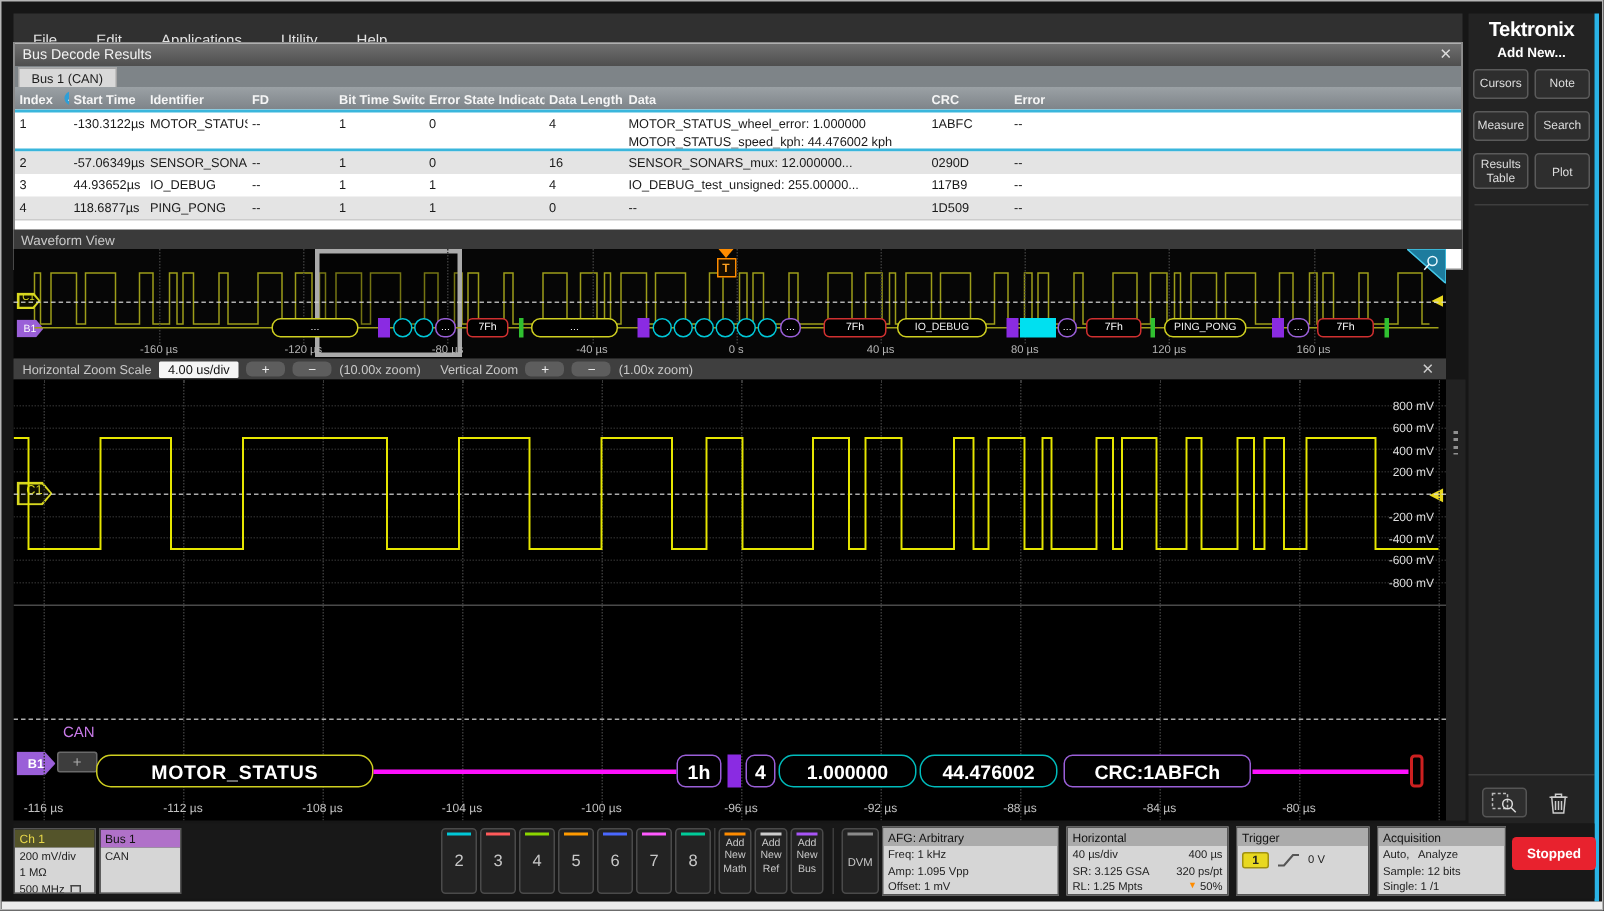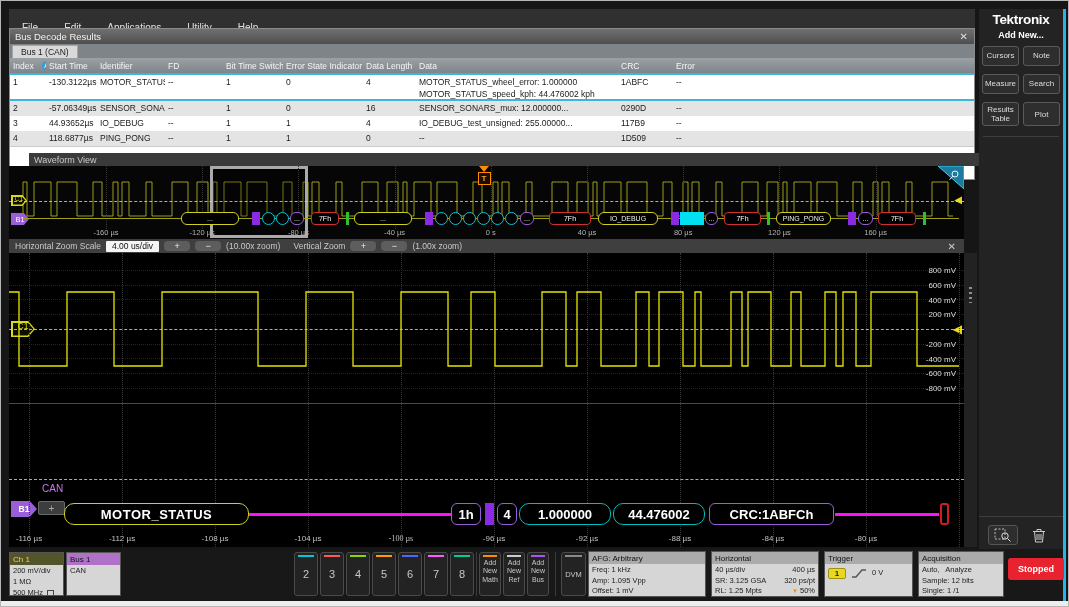--- a/index.html
+++ b/index.html
@@ -16,31 +16,31 @@
              border:1px solid #8a8a8a;box-sizing:border-box;overflow:hidden;}
   .bdr-title{height:15px;background:linear-gradient(#707070,#4e4e4e);color:#f2f2f2;font-size:9.5px;
              display:flex;align-items:center;padding-left:5px;}
   .bdr-close{margin-left:auto;margin-right:6px;color:#ddd;font-size:10px;line-height:10px;}
   .bdr-tabs{height:14px;background:#7e8488;display:flex;align-items:flex-end;}
   .bdr-tab{height:13px;background:#d9d9d9;color:#1c1c1c;font-size:8.5px;padding:0 8px;display:flex;
            align-items:center;margin-left:2px;border:1px solid #a5a5a5;border-bottom:none;box-sizing:border-box;}
   .tbl-header{height:15px;background:linear-gradient(#9ba1a5,#7e8489);display:flex;color:#f5f5f5;font-size:8.5px;}
   .tbl-cell{padding:1px 3px;box-sizing:border-box;overflow:hidden;white-space:nowrap;flex-shrink:0;}
   .tbl-cell.flex{flex:1 1 auto;}
-  .hdr-cell{display:flex;align-items:center;gap:8px;}
+  .hdr-cell{display:flex;align-items:center;gap:8px;font-weight:bold;}
   .sort-icon{width:9px;height:9px;border-radius:50%;background:#2d9fd8;color:#fff;font-size:6.5px;
              display:flex;align-items:center;justify-content:center;flex-shrink:0;}
   .tbl-row{display:flex;font-size:8.5px;color:#1a1a1a;background:#fff;height:15px;line-height:13px;box-sizing:border-box;}
   .tbl-row.alt{background:#e4e4e4;}
   .tbl-row.selected{height:28px;border-top:2px solid #3ab6dc;border-bottom:2px solid #3ab6dc;line-height:12px;}
   .tbl-row.partial{height:6px;overflow:hidden;border-top:1px solid #ccc;}
 
   
   .wv-title{position:absolute;left:8px;top:152px;width:966px;height:13px;background:#3a3a3a;color:#c9c9c9;
-            font-size:9px;display:flex;align-items:center;padding-left:5px;box-sizing:border-box;margin-left:20px;}
+            font-size:9px;display:flex;align-items:center;padding-left:5px;box-sizing:border-box;}
   .ov{position:absolute;left:8px;top:165px;width:955px;height:73px;background:#060606;}
   .vgrid{position:absolute;top:0;bottom:10px;width:0;border-left:1px dotted #383838;}
   .ov-tick,.zv-tick{position:absolute;transform:translateX(-50%);font-size:7.5px;color:#b4b4b4;white-space:nowrap;}
   .ov-tick{top:62px;}
   .dashline{position:absolute;left:0;right:0;height:0;border-top:1px dashed #d8d8d8;opacity:.8;}
   .idleline{position:absolute;height:1px;background:#9f9f18;}
 
   .pk{position:absolute;top:46px;height:13px;box-sizing:border-box;display:flex;align-items:center;
       justify-content:center;color:#fff;font-size:7px;background:#000;white-space:nowrap;overflow:hidden;}
   .pk-yellow{border:1px solid #cfcf20;border-radius:6px;color:#eee;}
@@ -427,21 +427,21 @@
       <div class="vlabel" style="top: 42.6px;">400 mV</div>
       <div class="vlabel" style="top: 57.4px;">200 mV</div>
       <div class="vlabel" style="top: 86.8px;">-200 mV</div>
       <div class="vlabel" style="top: 101.6px;">-400 mV</div>
       <div class="vlabel" style="top: 116.4px;">-600 mV</div>
       <div class="vlabel" style="top: 131.2px;">-800 mV</div>
       <div class="zv-tick" style="left: 20px;">-116 µs</div>
       <div class="zv-tick" style="left: 113px;">-112 µs</div>
       <div class="zv-tick" style="left: 206px;">-108 µs</div>
       <div class="zv-tick" style="left: 299px;">-104 µs</div>
-      <div class="zv-tick" style="left: 392px; font-family: Liberation Serif, serif;">-100 µs</div>
+      <div class="zv-tick" style="left: 392px;">-100 µs</div>
       <div class="zv-tick" style="left: 485px;">-96 µs</div>
       <div class="zv-tick" style="left: 578px;">-92 µs</div>
       <div class="zv-tick" style="left: 671px;">-88 µs</div>
       <div class="zv-tick" style="left: 764px;">-84 µs</div>
       <div class="zv-tick" style="left: 857px;">-80 µs</div>
       <svg width="955" height="294" style="position: absolute; left: 0px; top: 0px;">
         <path d="M0,39H10V113H58V39H105V113H153V39H249V113H297V39H344V113H392V39H439V113H462V39H486V113H533V39H557V113H568V39H592V113H627V39H640V113H650V39H674V113H686V39H692V113H722V39H733V113H739V39H762V113H782V39H792V113H816V39H827V113H834V39H847V113H862V39H908V113H950" fill="none" stroke="#e6e600" stroke-width="1.3"></path>
       </svg>
       <div class="pk pk-id" style="left: 55px; width: 185px;">MOTOR_STATUS</div>
       <div class="pk pk-mline" style="left: 240px; width: 202px;"></div>

